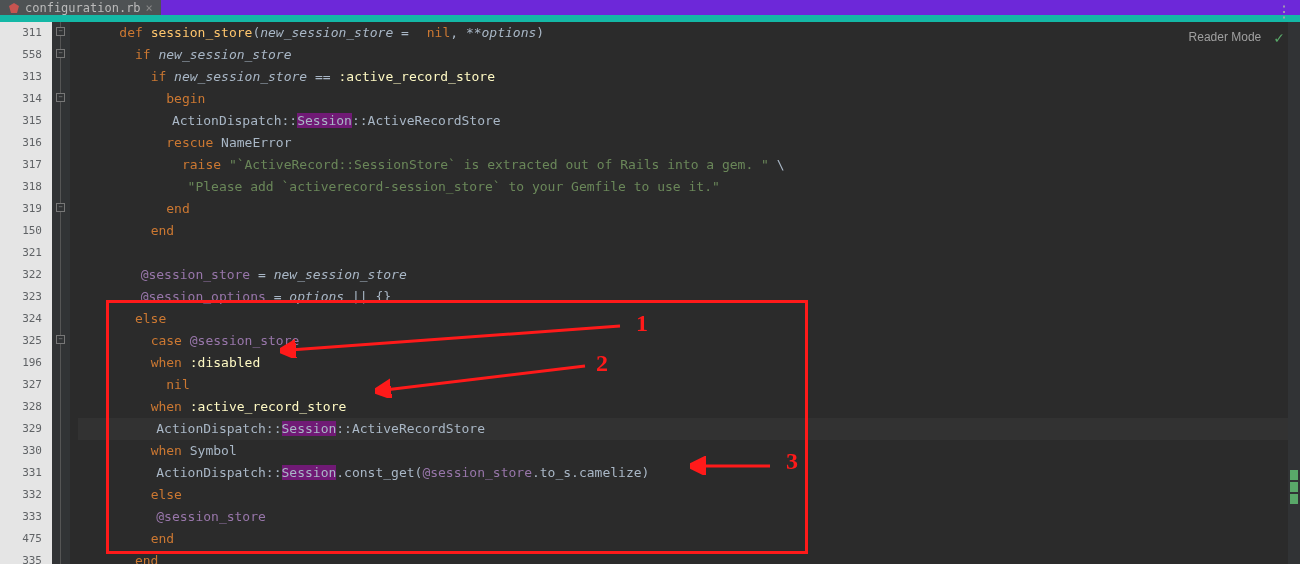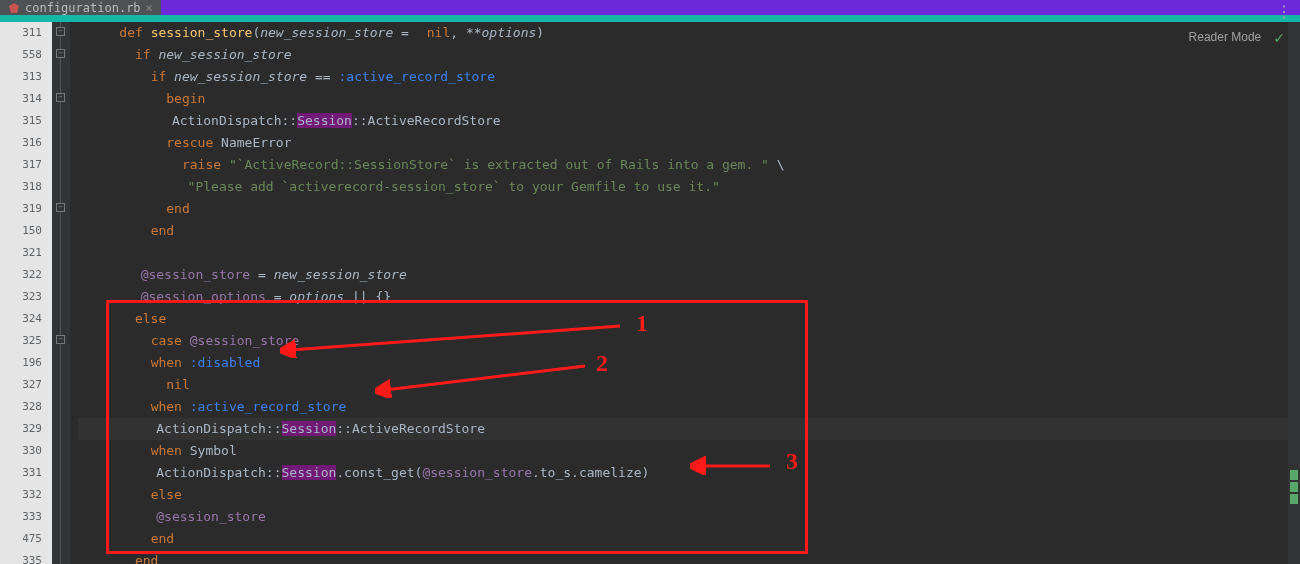--- a/index.html
+++ b/index.html
@@ -113,21 +113,21 @@
   padding-left: 8px;
   white-space: pre;
   position: relative;
 }
 .ln { height: 22px; }
 .kw { color: #cc7832; margin-left: 10px; }
 .def { color: #ffc66d; }
 .param { color: #a9b7c6; font-style: italic; }
 .ital { font-style: italic; color: #a9b7c6; }
 .str { color: #6a8759; }
-.sym { color: #3b82f6; }
+.sym { color: #fef9c3; }
 .hl { background: #701a75; }
 .ivar { color: #9876aa; }
 .op { color: #a9b7c6; }
 .sel-line { background: #323232; }
 
 .red-box {
   position: absolute;
   border: 3px solid #ff1a1a;
   pointer-events: none;
 }

